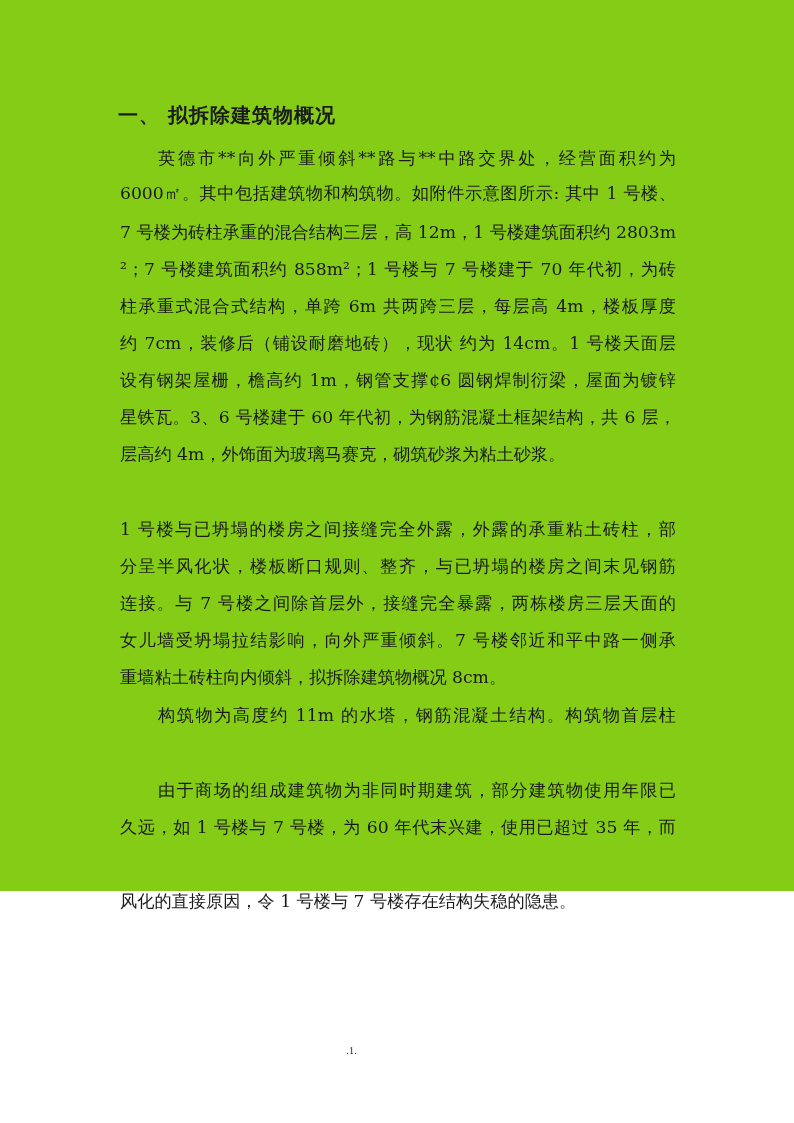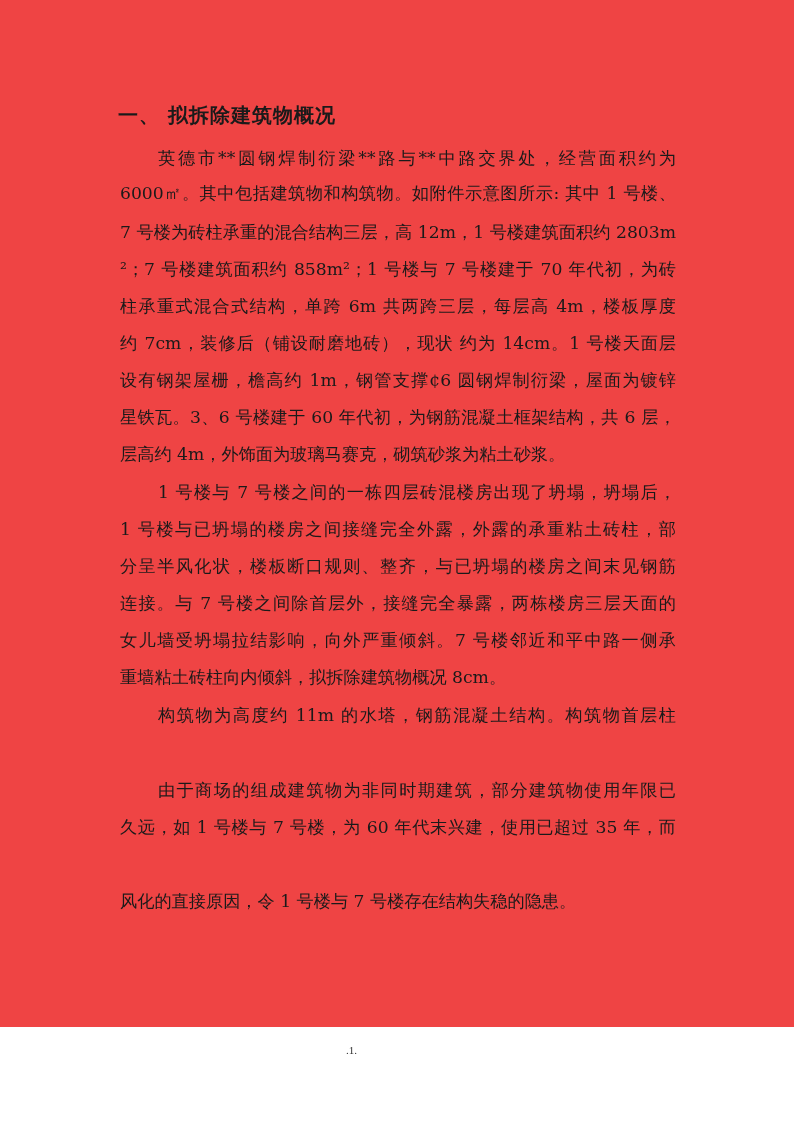--- a/index.html
+++ b/index.html
@@ -1,44 +1,43 @@
 <!DOCTYPE html>
 <html><head>
 <meta charset="utf-8">
 <style>
   html, body { margin:0; padding:0; background:#ffffff; }
   body { width:794px; height:1123px; position:relative; overflow:hidden;
          font-family:"DejaVu Serif","Liberation Serif",serif; color:#1a1a1a; }
-  .page { position:absolute; left:0; top:0; width:794px; height:1027px; background:#ef4444; }
+  .page { position:absolute; left:0; top:0; width:794px; height:891px; background:#84cc16; }
   .heading { position:absolute; left:118px; top:102px; font-size:20px; font-weight:bold;
              font-family:"DejaVu Sans","Liberation Sans",sans-serif; letter-spacing:1px; white-space:nowrap; }
   .line { position:absolute; left:120px; width:556px; font-size:17.2px; line-height:22px;
           white-space:nowrap; text-align:justify; text-align-last:justify; }
   .line.indent { left:158px; width:518px; }
   .line.last { text-align-last:left; }
   .pageno { position:absolute; left:346px; top:1044px; font-size:11px; color:#333;
             font-family:"Liberation Serif",serif; }
 </style>
 </head>
 <body>
 
 <div class="page">
   <div class="heading">一、 拟拆除建筑物概况</div>
 
-  <div class="line indent" style="top:147px">英德市**圆钢焊制衍梁**路与**中路交界处，经营面积约为</div>
+  <div class="line indent" style="top:147px">英德市**向外严重倾斜**路与**中路交界处，经营面积约为</div>
   <div class="line" style="top:182px">6000㎡。其中包括建筑物和构筑物。如附件示意图所示: 其中 1 号楼、</div>
   <div class="line" style="top:221px">7 号楼为砖柱承重的混合结构三层，高 12m，1 号楼建筑面积约 2803m</div>
   <div class="line" style="top:258px">²；7 号楼建筑面积约 858m²；1 号楼与 7 号楼建于 70 年代初，为砖</div>
   <div class="line" style="top:295px">柱承重式混合式结构，单跨 6m 共两跨三层，每层高 4m，楼板厚度</div>
   <div class="line" style="top:332px">约 7cm，装修后（铺设耐磨地砖），现状 约为 14cm。1 号楼天面层</div>
   <div class="line" style="top:369px">设有钢架屋栅，檐高约 1m，钢管支撑¢6 圆钢焊制衍梁，屋面为镀锌</div>
   <div class="line" style="top:406px">星铁瓦。3、6 号楼建于 60 年代初，为钢筋混凝土框架结构，共 6 层，</div>
   <div class="line last" style="top:443px">层高约 4m，外饰面为玻璃马赛克，砌筑砂浆为粘土砂浆。</div>
 
-  <div class="line indent" style="top:481px">1 号楼与 7 号楼之间的一栋四层砖混楼房出现了坍塌，坍塌后，</div>
   <div class="line" style="top:518px">1 号楼与已坍塌的楼房之间接缝完全外露，外露的承重粘土砖柱，部</div>
   <div class="line" style="top:555px">分呈半风化状，楼板断口规则、整齐，与已坍塌的楼房之间末见钢筋</div>
   <div class="line" style="top:592px">连接。与 7 号楼之间除首层外，接缝完全暴露，两栋楼房三层天面的</div>
   <div class="line" style="top:629px">女儿墙受坍塌拉结影响，向外严重倾斜。7 号楼邻近和平中路一侧承</div>
   <div class="line last" style="top:666px">重墙粘土砖柱向内倾斜，拟拆除建筑物概况 8cm。</div>
 
   <div class="line indent" style="top:704px">构筑物为高度约 11m 的水塔，钢筋混凝土结构。构筑物首层柱</div>
 
   <div class="line indent" style="top:779px">由于商场的组成建筑物为非同时期建筑，部分建筑物使用年限已</div>
   <div class="line" style="top:816px">久远，如 1 号楼与 7 号楼，为 60 年代末兴建，使用已超过 35 年，而</div>

